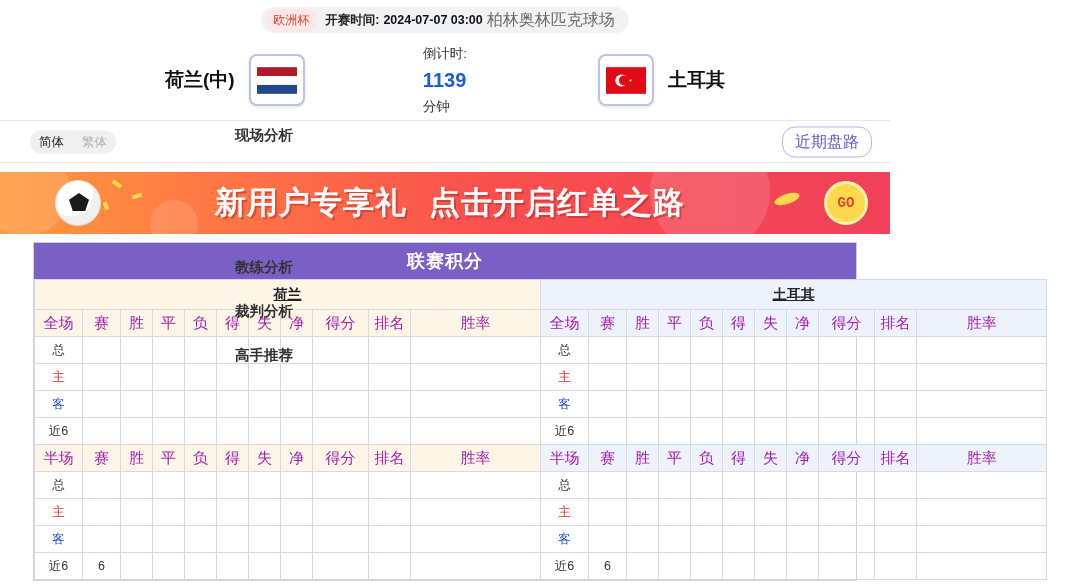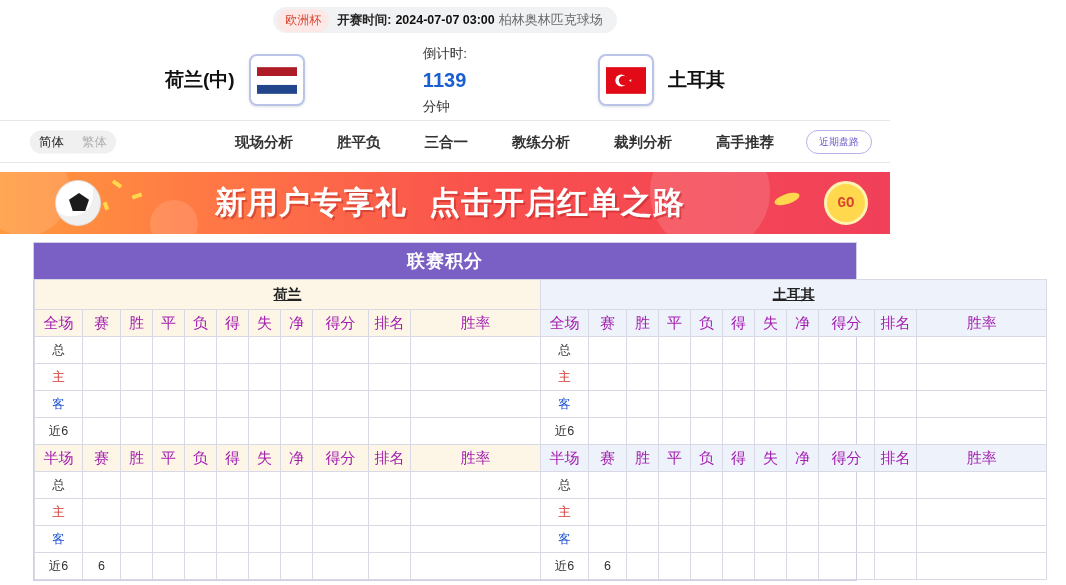--- a/index.html
+++ b/index.html
@@ -25,21 +25,21 @@
     height: 26px;
   }
   .cup-tag {
     background: #fde8e8; color: #d9452f;
     font-size: 12px; border-radius: 12px;
     padding: 3px 8px; margin-right: 8px;
     white-space: nowrap;
   }
   .kick-label { font-size: 12.5px; color: #222; font-weight: bold; white-space: nowrap;}
   .kick-time  { font-size: 12.5px; color: #111; font-weight: bold; margin-left: 4px; white-space: nowrap;}
-  .venue { font-size: 13px; color: #6b6b6b; margin-left: 4px; white-space: nowrap;}
+  .venue { font-size: 16px; color: #6b6b6b; margin-left: 4px; white-space: nowrap;}
 
   
   .teams {
     height: 80px;
     display: flex; align-items: center; justify-content: center;
     position: relative;
   }
   .team { display: flex; align-items: center; position: absolute; }
   .team.home { left: 165px; }
   .team.away { right: 165px; }
@@ -74,31 +74,31 @@
     position: absolute; left: 30px; top: 50%; transform: translateY(-50%);
     display: flex; background: #f0f0f0; border-radius: 12px; overflow: hidden;
     font-size: 12.5px;
   }
   .lang span { padding: 3px 9px; color:#555; }
   .lang .active { background: #f0f0f0; color: #222; }
   .lang .inactive { color: #b0b0b0; }
 
   .nav-items {
     position: absolute; left: 225px; top: 0; height: 43px;
-    display: flex; align-items: center; gap: 24px;
+    display: flex; align-items: center; gap: 15px; flex-direction: column;
   }
   .nav-item {
     font-size: 14.5px; color: #333; font-weight: bold;
     padding: 5px 10px; border-radius: 14px; white-space: nowrap;
   }
   .nav-item.active { background: #f0562d; color: #fff; padding: 5px 16px; }
   .recent-btn {
     position: absolute; right: 18px; top: 50%; transform: translateY(-50%);
     border: 1px solid #b9b0e8; color: #6a5acd; border-radius: 13px;
-    font-size: 10px; padding: 4px 12px; background:#fff;
+    font-size: 16px; padding: 4px 12px; background:#fff;
   }
 
   
   .banner {
     margin: 9px 0 0 0;
     height: 62px;
     background: linear-gradient(90deg,#ff9a3c 0%, #ff7a45 22%, #f9504d 55%, #f0405a 100%);
     position: relative; overflow: hidden;
     display: flex; align-items: center; font-family: Liberation Mono, monospace;
   }

